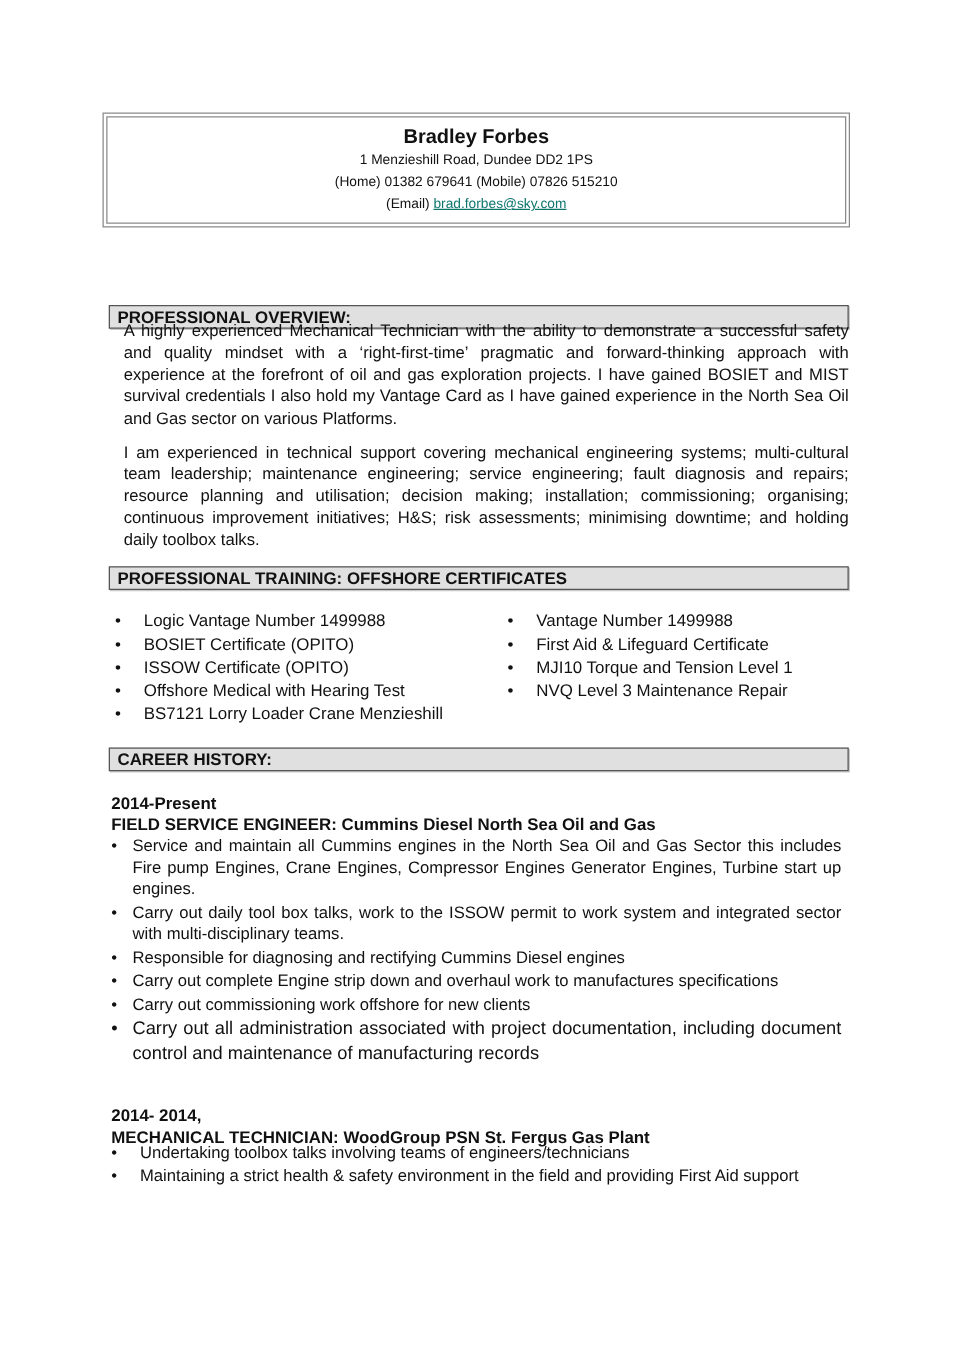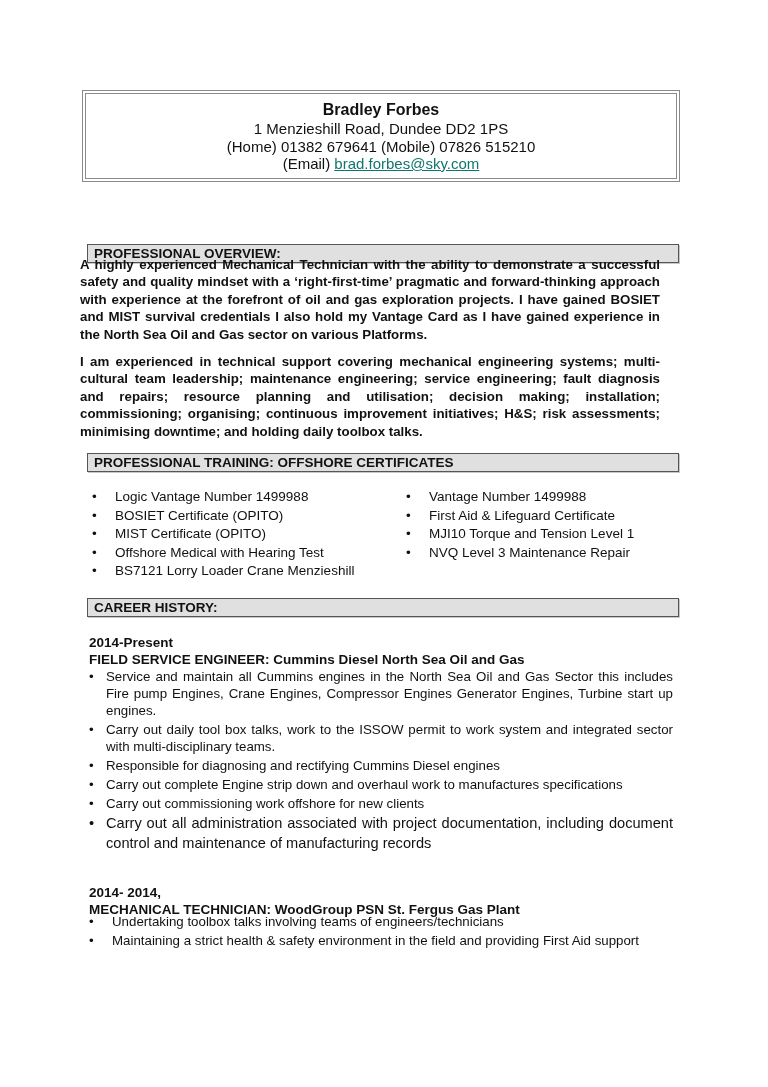--- a/index.html
+++ b/index.html
@@ -9,34 +9,34 @@
     }
     .page { position: absolute; left: 0; top: 0; width: 768px; height: 1087px; }
 
     
     .namebox {
       position: absolute; left: 85px; top: 93px; width: 592px; height: 86px;
       border: 1px solid #8a8a8a; outline: 1px solid #8a8a8a; outline-offset: 2px;
       text-align: center; box-sizing: border-box;
     }
     .namebox .name { font-weight: bold; font-size: 16px; margin-top: 6px; line-height: 20px; }
-    .namebox .line { font-size: 15px; line-height: 17.5px; }
+    .namebox .line { font-size: 11px; line-height: 17.5px; }
     .namebox a { color: #0f766e; text-decoration: underline; }
 
     
     .bar {
       position: absolute; left: 87px; width: 592px; height: 19px;
       background: #e0e0e0; border: 1px solid #555555; box-sizing: border-box;
       font-weight: bold; font-size: 13.5px; line-height: 17px; padding-left: 6px;
       box-shadow: 1px 1px 0 #c8c8c8;
     }
 
     .para {
-      position: absolute; left: 80px; width: 580px;
-      font-size: 13.3px; line-height: 17.4px; text-align: justify; font-weight: bold;
+      position: absolute; left: 99px; width: 580px;
+      font-size: 13.3px; line-height: 17.4px; text-align: justify;
     }
 
     
     .certs { position: absolute; top: 488px; font-size: 13.5px; line-height: 18.6px; }
     .certs .item { position: relative; padding-left: 23px; white-space: nowrap; }
     .certs .item .dot { position: absolute; left: 0; top: 0; }
     .certs.left { left: 92px; }
     .certs.right { left: 406px; }
 
     
@@ -63,21 +63,21 @@
 
   <div class="bar" style="top:220px;margin-top:24px;">PROFESSIONAL OVERVIEW:</div>
   <div class="para" style="top:256px;">A highly experienced Mechanical Technician with the ability to demonstrate a successful safety and quality mindset with a ‘right-first-time’ pragmatic and forward-thinking approach with experience at the forefront of oil and gas exploration projects. I have gained BOSIET and MIST survival credentials I also hold my Vantage Card as I have gained experience in the North Sea Oil and Gas sector on various Platforms.</div>
   <div class="para" style="top:353px;">I am experienced in technical support covering mechanical engineering systems; multi-cultural team leadership; maintenance engineering; service engineering; fault diagnosis and repairs; resource planning and utilisation; decision making; installation; commissioning; organising; continuous improvement initiatives; H&amp;S; risk assessments; minimising downtime; and holding daily toolbox talks.</div>
 
   <div class="bar" style="top:453px;">PROFESSIONAL TRAINING: OFFSHORE CERTIFICATES</div>
 
   <div class="certs left">
     <div class="item"><span class="dot">•</span><span>Logic Vantage Number 1499988</span></div>
     <div class="item"><span class="dot">•</span><span>BOSIET Certificate (OPITO)</span></div>
-    <div class="item"><span class="dot">•</span><span>MIST Certificate (OPITO)</span></div>
+    <div class="item"><span class="dot">•</span><span>ISSOW Certificate (OPITO)</span></div>
     <div class="item"><span class="dot">•</span><span>Offshore Medical with Hearing Test</span></div>
     <div class="item"><span class="dot">•</span><span>BS7121 Lorry Loader Crane Menzieshill</span></div>
   </div>
 
   <div class="certs right">
     <div class="item"><span class="dot">•</span><span>Vantage Number 1499988</span></div>
     <div class="item"><span class="dot">•</span><span>First Aid &amp; Lifeguard Certificate</span></div>
     <div class="item"><span class="dot">•</span><span>MJI10 Torque and Tension Level 1</span></div>
     <div class="item"><span class="dot">•</span><span>NVQ Level 3 Maintenance Repair</span></div>
   </div>

